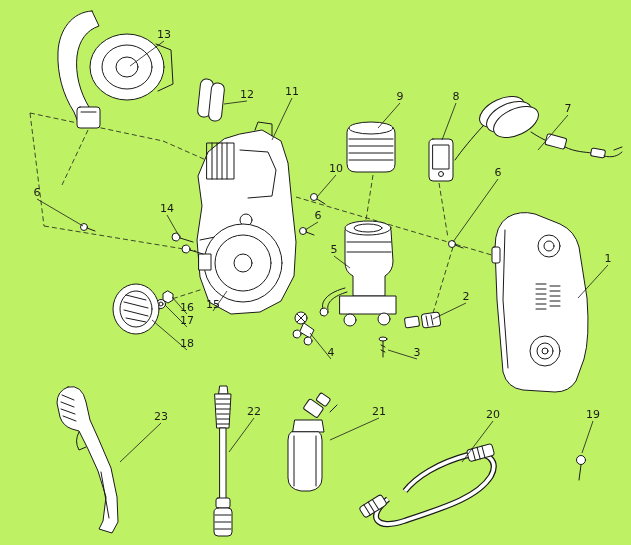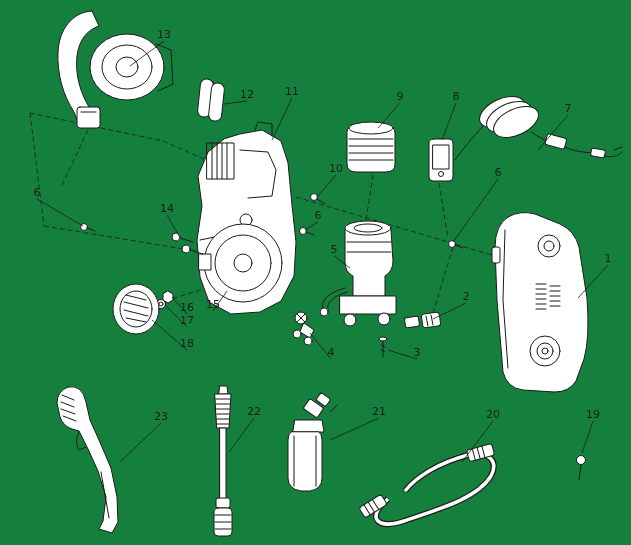--- a/index.html
+++ b/index.html
@@ -1,16 +1,16 @@
 <!DOCTYPE html>
 <html><head>
 <meta charset="utf-8">
 <style>
   html,body{margin:0;padding:0;background:#ffffff;}
-  .stage{position:relative;width:631px;height:545px;background:#15803d;overflow:hidden;}
+  .stage{position:relative;width:631px;height:545px;background:#bef264;overflow:hidden;}
   svg{display:block;}
   
   .ln, .ln *{stroke:#1b1b1b;stroke-width:1;fill:none;stroke-linecap:round;stroke-linejoin:round;}
   .ln .fw{fill:#ffffff;}
   .hose-o{stroke:#1b1b1b;stroke-width:6;fill:none;}
   .hose-i{stroke:#ffffff;stroke-width:3.5;fill:none;}
   .plabel{font:11px "DejaVu Sans", sans-serif;fill:#1b1b1b;stroke:none;}
   .leader{stroke:#1b1b1b;stroke-width:0.8;fill:none;}
   .dash{stroke:#1b1b1b;stroke-width:0.8;fill:none;stroke-dasharray:5 3;}
 </style>

